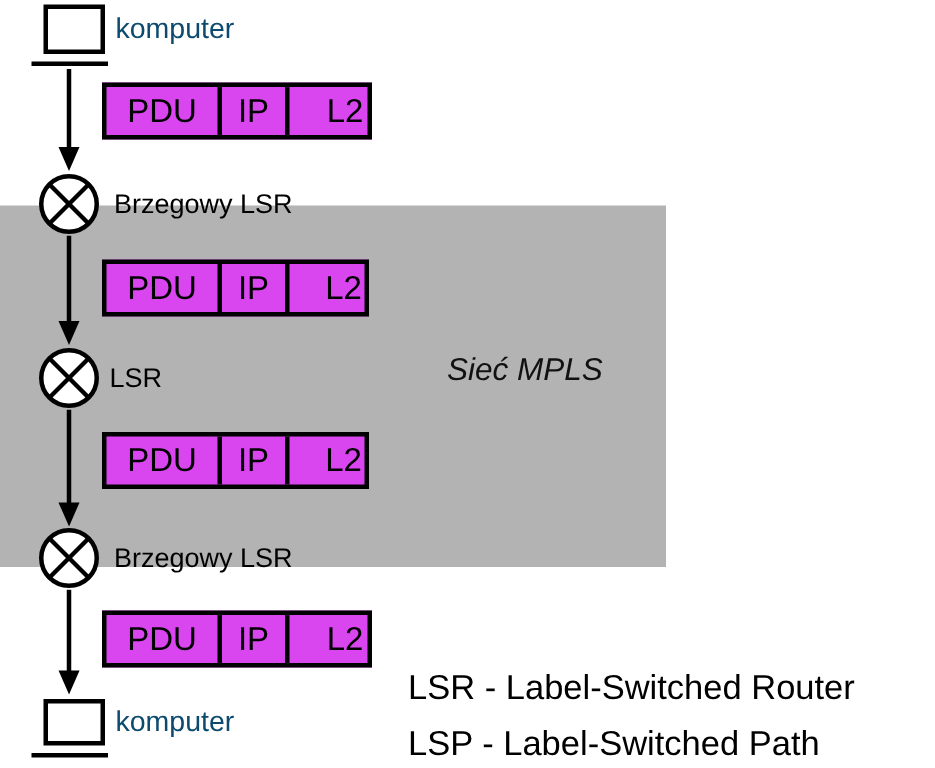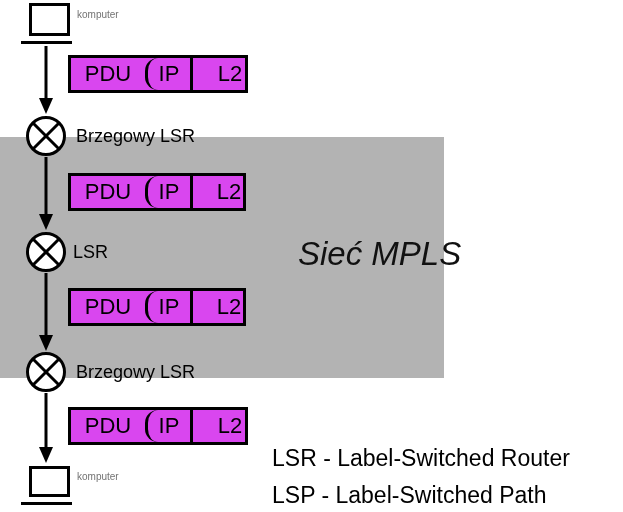--- a/index.html
+++ b/index.html
@@ -8,51 +8,51 @@
     font-family:"Liberation Sans", sans-serif; color:#000; overflow:hidden;
   }
 
   
   .region {
     position:absolute; left:0; top:137px; width:444px; height:241px;
     background:#b3b3b3;
   }
   .region-label {
     position:absolute; left:298px; top:235px;
-    font-size:33px; font-style:italic; color:#111;
+    font-size:21px; font-style:italic; color:#111;
   }
 
   
   .computer { position:absolute; width:52px; }
   .computer .monitor {
     width:35px; height:27px; border:3px solid #000; background:#fff; margin-left:8px;
   }
   .computer-bottom .monitor { height:25px; }
   .computer .base { width:51px; height:3px; background:#000; margin-top:5px; }
-  .computer-label { position:absolute; left:77px; font-size:10px; color:#737373; }
+  .computer-label { position:absolute; left:77px; font-size:19px; color:#0c4a6e; }
 
   
   .node { position:absolute; left:24px; width:44px; height:44px; }
   .node-label { position:absolute; font-size:18px; color:#000; line-height:26px; }
 
   
   .arrow { position:absolute; left:38px; width:16px; }
 
   
   .packet {
     position:absolute; left:68px; height:38px; box-sizing:border-box;
     display:flex; border:3px solid #000; background:#d946ef; font-size:22px;text-align:center;
   }
   .seg {
     box-sizing:border-box; display:flex; align-items:center; justify-content:center;
     white-space:nowrap;
   }
   .seg + .seg { border-left:3px solid #000; }
   .seg-pdu { width:74px; }
-  .seg-ip  { width:45px;border-radius:13px; }
+  .seg-ip  { width:45px; }
   .seg-tag { width:49px; }
   .seg-l2  { width:55px;padding-left:22px; }
   .packet-4seg .seg-l2 { width:53px; }
 
   
   .legend { position:absolute; left:272px; top:440px; font-size:23px; line-height:37px; color:#000; }
 </style>
 </head>
 <body>
 

